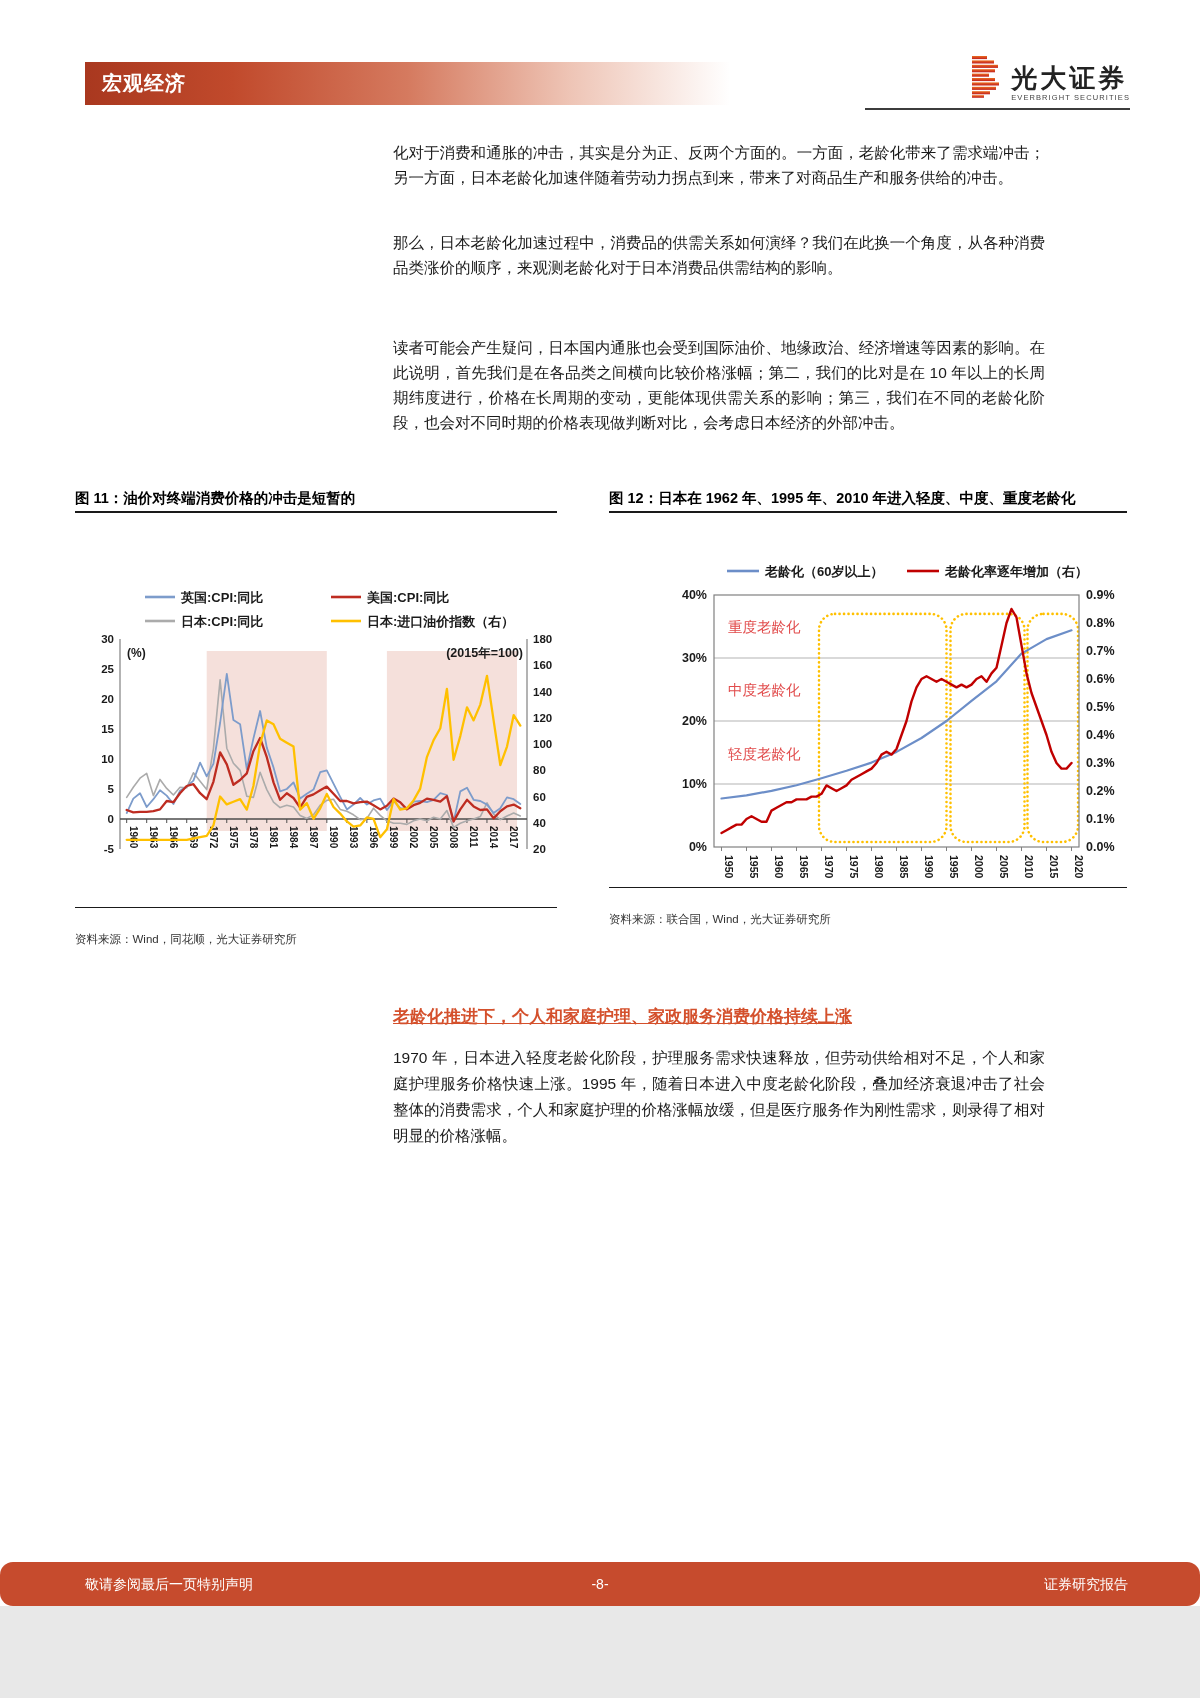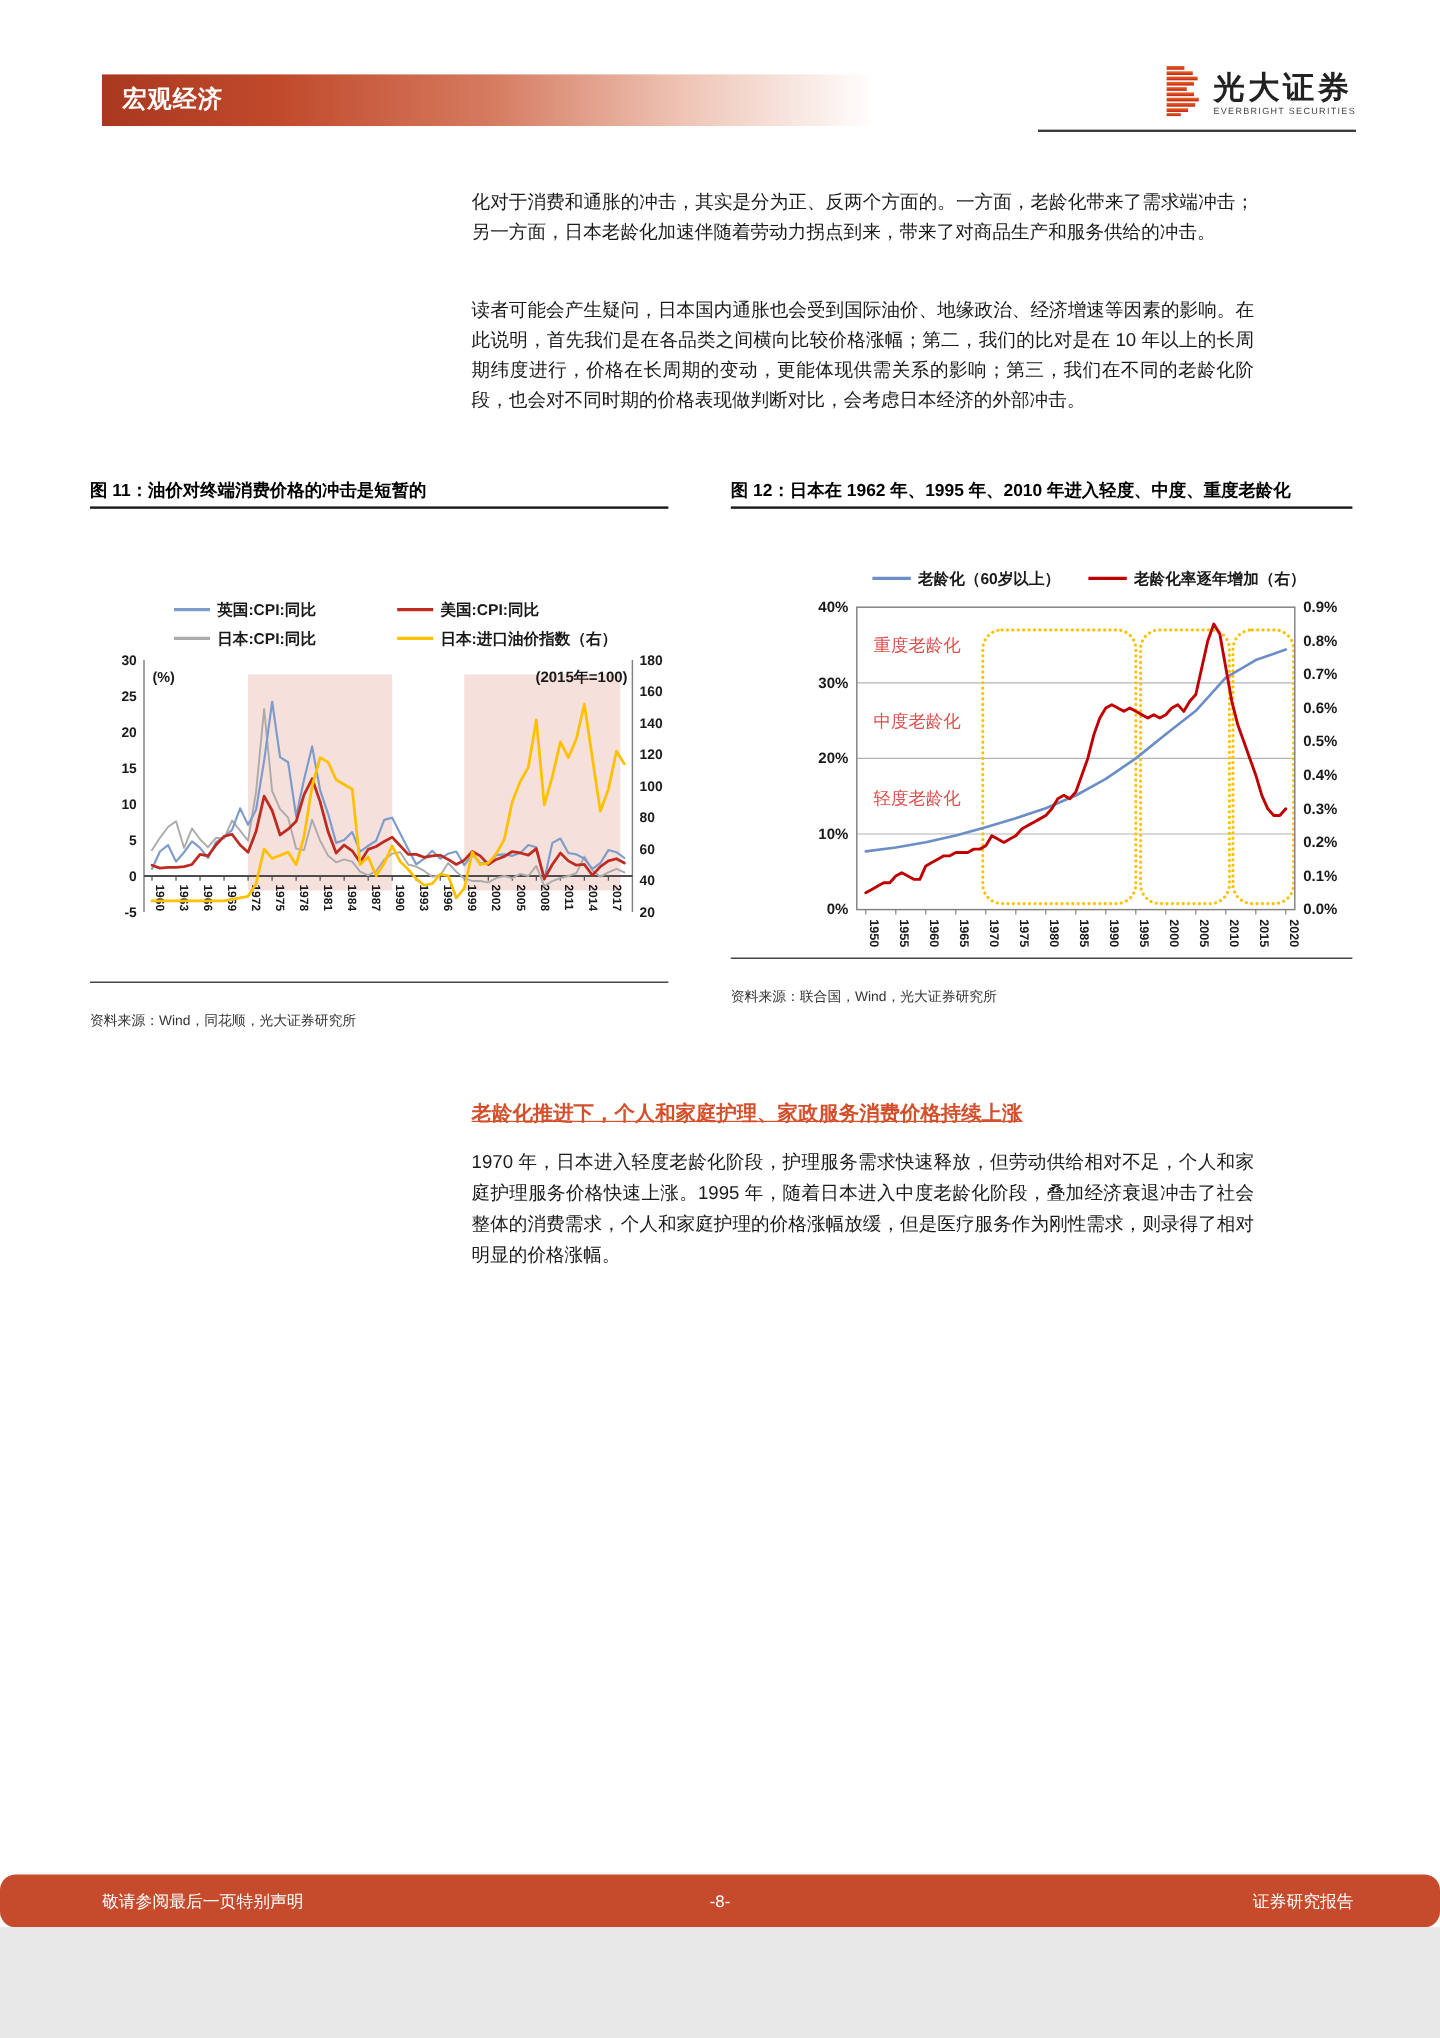--- a/index.html
+++ b/index.html
@@ -4,25 +4,25 @@
 <style>
   html,body{margin:0;padding:0;background:#e8e8e8;}
   .page{position:relative;width:1200px;height:1606px;background:#ffffff;margin:0 auto;
         font-family:"Liberation Sans","DejaVu Sans",sans-serif;color:#1a1a1a;overflow:hidden;}
   
   .hdr{position:absolute;top:60px;left:0;right:0;height:52px;}
   .hdr-band{position:absolute;left:85px;top:2px;width:672px;height:43px;box-sizing:border-box;
             background:linear-gradient(90deg,#a9381f 0%,#c14a2c 22%,#d57a5f 48%,#eec4b5 72%,#ffffff 96%);
             color:#fff;font-weight:700;font-size:20px;line-height:43px;padding-left:17px;letter-spacing:1px;}
   .hdr-logo{position:absolute;right:70px;top:-6px;width:265px;height:56px;border-bottom:2px solid #3c3c3c;
-            display:flex;align-items:center;justify-content:flex-end;gap:9px;box-sizing:border-box;padding-bottom:6px;}
+            display:flex;align-items:flex-end;justify-content:flex-end;gap:9px;box-sizing:border-box;padding-bottom:6px;}
   .logo-text .cn{font-size:26px;font-weight:700;color:#222;letter-spacing:3px;line-height:26px;}
   .logo-text .en{font-size:7.5px;color:#444;letter-spacing:1.1px;margin-top:2px;}
   
-  .main{position:absolute;top:156px;left:0;right:0;}
+  .main{position:absolute;top:140px;left:0;right:0;}
   .intro{margin-left:393px;width:652px;font-size:15.5px;line-height:25px;text-align:justify;}
   .intro p{margin:0;}
   .intro .p1{margin-bottom:40px;}
   .intro .p2{margin-bottom:55px;}
   .intro .p3{margin-bottom:52px;}
   
   .figs{margin-left:75px;display:flex;gap:52px;align-items:flex-start;}
   .fig{display:block;}
   .fig-11{width:482px;}
   .fig-12{width:518px;}
@@ -81,20 +81,21 @@
         <div class="cn">光大证券</div>
         <div class="en">EVERBRIGHT SECURITIES</div>
       </span>
     </div>
   </header>
 
   <div class="main">
 
     <section class="intro">
       <p class="p1">化对于消费和通胀的冲击，其实是分为正、反两个方面的。一方面，老龄化带来了需求端冲击；另一方面，日本老龄化加速伴随着劳动力拐点到来，带来了对商品生产和服务供给的冲击。</p>
+      <p class="p2">那么，日本老龄化加速过程中，消费品的供需关系如何演绎？我们在此换一个角度，从各种消费品类涨价的顺序，来观测老龄化对于日本消费品供需结构的影响。</p>
       <p class="p3">读者可能会产生疑问，日本国内通胀也会受到国际油价、地缘政治、经济增速等因素的影响。在此说明，首先我们是在各品类之间横向比较价格涨幅；第二，我们的比对是在 10 年以上的长周期纬度进行，价格在长周期的变动，更能体现供需关系的影响；第三，我们在不同的老龄化阶段，也会对不同时期的价格表现做判断对比，会考虑日本经济的外部冲击。</p>
     </section>
 
     <section class="figs">
 
       <div class="fig fig-11">
         <div class="fig-cap">图 11：油价对终端消费价格的冲击是短暂的</div>
         <hr class="fig-rule-top">
         <svg width="482" height="384" viewBox="0 0 482 384">
             <rect x="131.7" y="132.0" width="120.1" height="180.0" fill="#F5E0DB"></rect>

